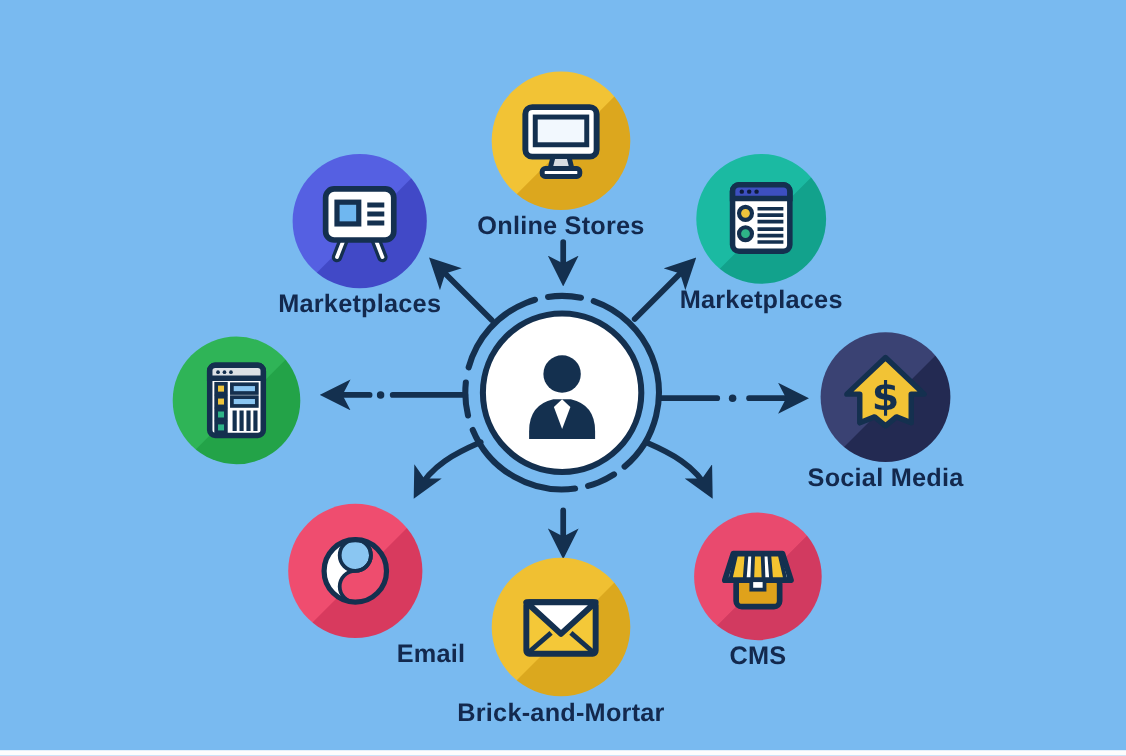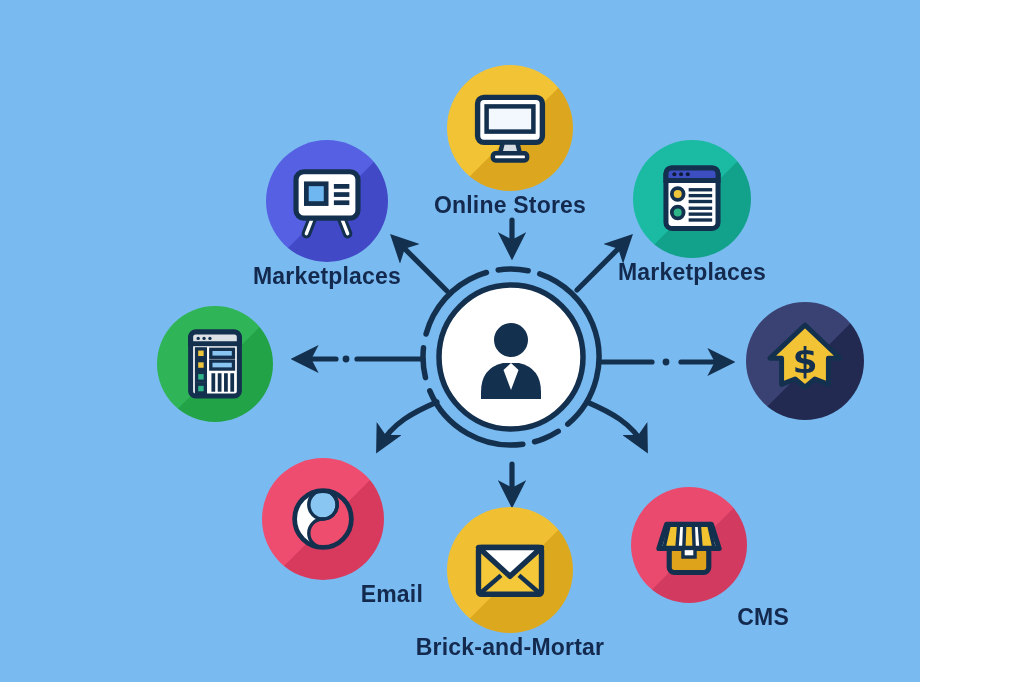--- a/index.html
+++ b/index.html
@@ -1,17 +1,17 @@
 <!DOCTYPE html>
 <html><head>
 <meta charset="utf-8">
 <style>
   html,body{margin:0;padding:0;}
   .canvas{
-    position:relative;width:920px;height:687px;overflow:hidden;
+    position:relative;width:1024px;height:687px;overflow:hidden;
     background:var(--bg,#79BAF0);
     font-family:"Liberation Sans",sans-serif;
   }
   .connector-layer{position:absolute;left:0;top:0;z-index:1;}
   .node{position:absolute;width:200px;text-align:center;z-index:2;}
   .node-circle{
     border-radius:50%;margin:0 auto;display:flex;align-items:center;justify-content:center;
   }
   .node-label{
     margin-top:1px;font-size:23px;font-weight:700;color:var(--text,#13294E);letter-spacing:.2px;
@@ -138,20 +138,21 @@
     </div>
   </div>
 
   <div class="node" style="left:705px;top:302px;">
     <div class="node-circle" style="width: 118px; height: 118px; background: linear-gradient(135deg, rgb(58, 66, 115) 53%, rgb(35, 42, 82) 53.5%);">
       <svg width="90" height="90" viewBox="0 0 100 100">
         <path d="M50,10 L89,47 L76,47 L76,76 L61,70 L50,79 L39,70 L24,76 L24,47 L11,47 Z" fill="#F2C335" stroke="#14304F" stroke-width="5.5" stroke-linejoin="round"></path>
         <text x="50" y="63" font-size="40" font-weight="bold" fill="#14304F" text-anchor="middle" font-family="DejaVu Sans, sans-serif">$</text>
       </svg>
     </div>
+    <div class="node-label">Social Media</div>
   </div>
 
   <div class="node" style="left:223px;top:458px;text-align:right;">
     <div class="node-circle" style="width: 122px; height: 122px; background: linear-gradient(135deg, rgb(239, 77, 111) 53%, rgb(216, 58, 94) 53.5%);">
       <svg width="86" height="86" viewBox="0 0 100 100">
         <circle cx="50" cy="50" r="33" fill="#FFFFFF"></circle>
         <path d="M50,17 A33,33 0 0 1 50,83 A16.5,16.5 0 0 1 50,50 A16.5,16.5 0 0 0 50,17 Z" fill="#EE4D6E"></path>
         <circle cx="50" cy="33.5" r="16.5" fill="#8AC6F2" stroke="#14304F" stroke-width="4"></circle>
         <path d="M50,17 A16.5,16.5 0 0 1 50,50 A16.5,16.5 0 0 0 50,83" fill="none" stroke="#14304F" stroke-width="4"></path>
         <circle cx="50" cy="50" r="33" fill="none" stroke="#14304F" stroke-width="5.5"></circle>
@@ -165,21 +166,21 @@
       <svg width="90" height="90" viewBox="0 0 100 100">
         <rect x="15" y="25" width="70" height="52" rx="3" fill="#F4C838" stroke="#14304F" stroke-width="6"></rect>
         <path d="M15,25 L85,25 L50,57 Z" fill="#FFFFFF" stroke="#14304F" stroke-width="6" stroke-linejoin="round"></path>
         <path d="M18,75 L40,56" stroke="#14304F" stroke-width="5"></path>
         <path d="M82,75 L60,56" stroke="#14304F" stroke-width="5"></path>
       </svg>
     </div>
     <div class="node-label">Brick-and-Mortar</div>
   </div>
 
-  <div class="node" style="left:589px;top:487px;text-align:right;">
+  <div class="node" style="left:589px;top:466px;">
     <div class="node-circle" style="width: 116px; height: 116px; background: linear-gradient(135deg, rgb(233, 74, 110) 53%, rgb(210, 58, 96) 53.5%);">
       <svg width="86" height="86" viewBox="0 0 100 100">
         <rect x="27" y="52" width="46" height="30" rx="6" fill="#DFA21B" stroke="#14304F" stroke-width="6"></rect>
         <path d="M24,26 L76,26 L85,54 L15,54 Z" fill="#FFFFFF" stroke="#14304F" stroke-width="6" stroke-linejoin="round"></path>
         <path d="M27,27 L38,27 L36,53 L21,53 Z" fill="#F4C430" stroke="#14304F" stroke-width="4" stroke-linejoin="round"></path>
         <path d="M45,27 L55,27 L56,53 L44,53 Z" fill="#F4C430" stroke="#14304F" stroke-width="4" stroke-linejoin="round"></path>
         <path d="M62,27 L73,27 L79,53 L64,53 Z" fill="#F4C430" stroke="#14304F" stroke-width="4" stroke-linejoin="round"></path>
         <rect x="43" y="54" width="14" height="10" fill="#FFFFFF" stroke="#14304F" stroke-width="4"></rect>
       </svg>
     </div>

